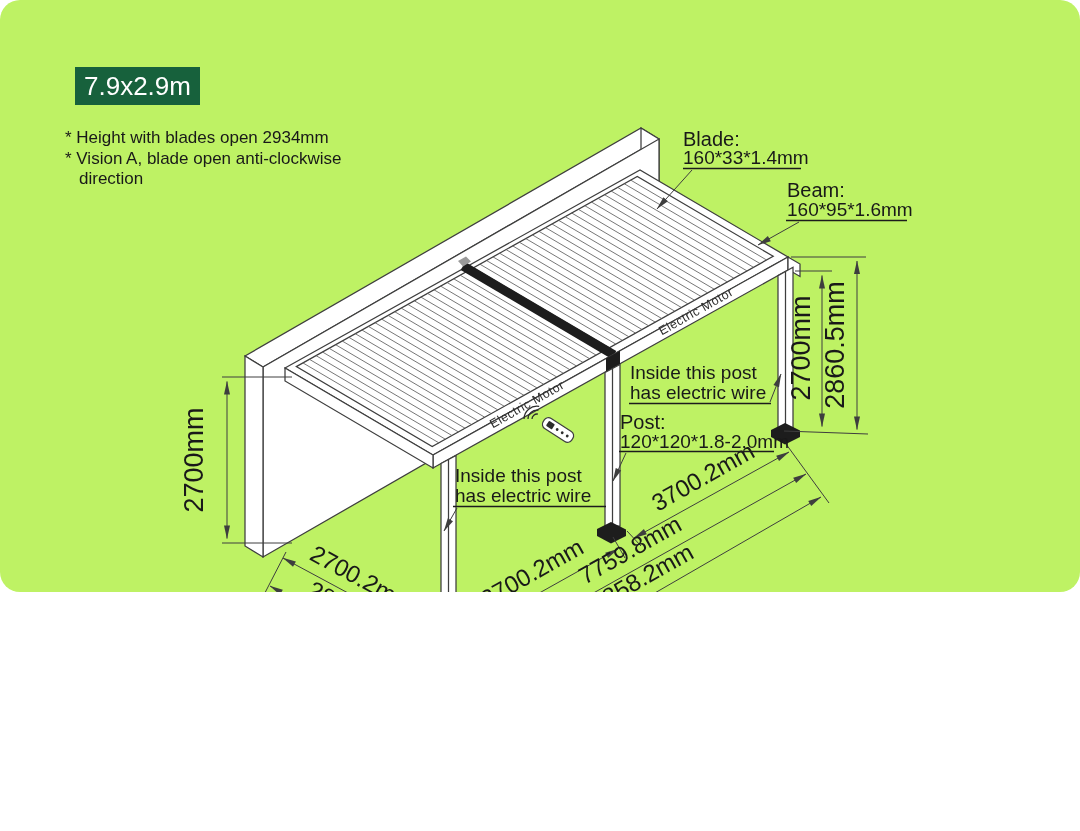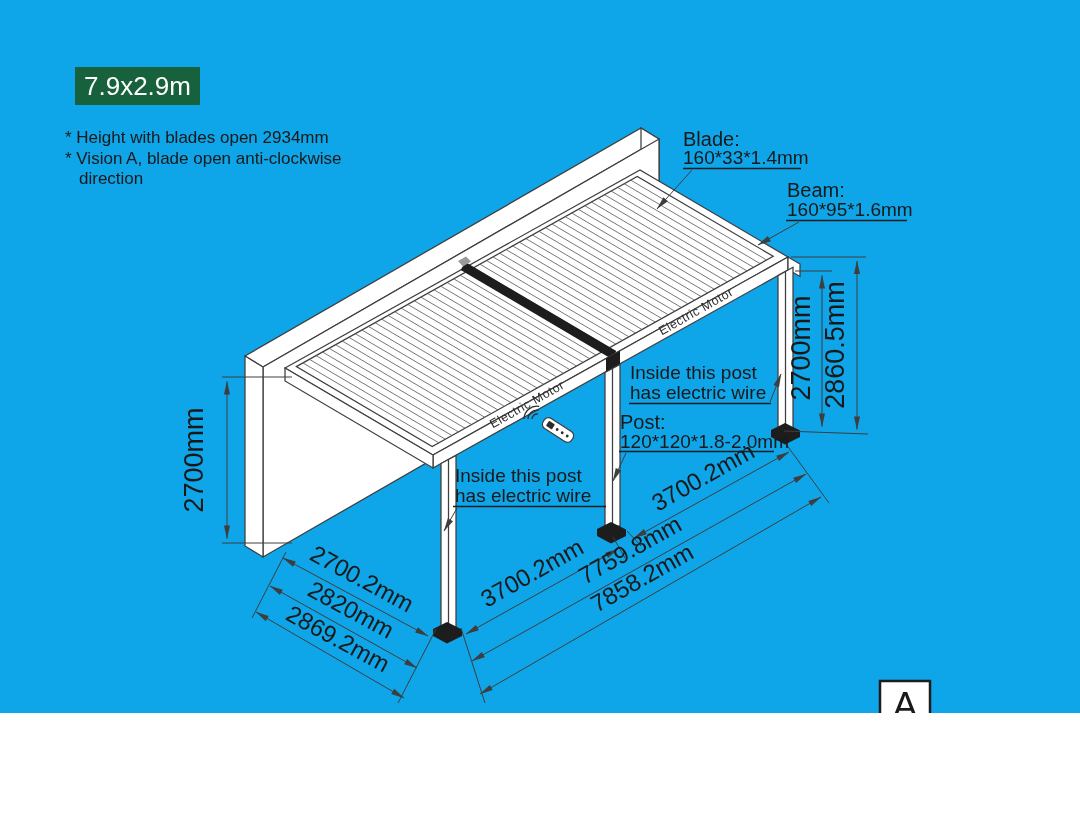--- a/index.html
+++ b/index.html
@@ -1,16 +1,16 @@
 <!DOCTYPE html>
 <html><head>
 <meta charset="utf-8">
 <style>
   html,body{margin:0;padding:0;background:#fff;}
-  #stage{position:relative;width:1080px;height:713px;background:#0ea5e9;overflow:hidden;}
+  #stage{position:relative;width:1080px;height:592px;background:#bef264;overflow:hidden;border-radius:20px;}
   svg text{font-family:"Liberation Sans", sans-serif;fill:#191919;}
   .t20{font-size:20px;}
   .t19{font-size:19px;}
   .t17{font-size:17px;}
   .t24{font-size:24px;}
   .t27{font-size:27px;}
   .t12{font-size:12.5px;fill:#2e2e2e;letter-spacing:.5px;}
   .t26{font-size:26px;fill:#ffffff;}
   .t37{font-size:37px;}
   .ln{stroke:#3e3e3e;stroke-width:1.25;fill:none;}

